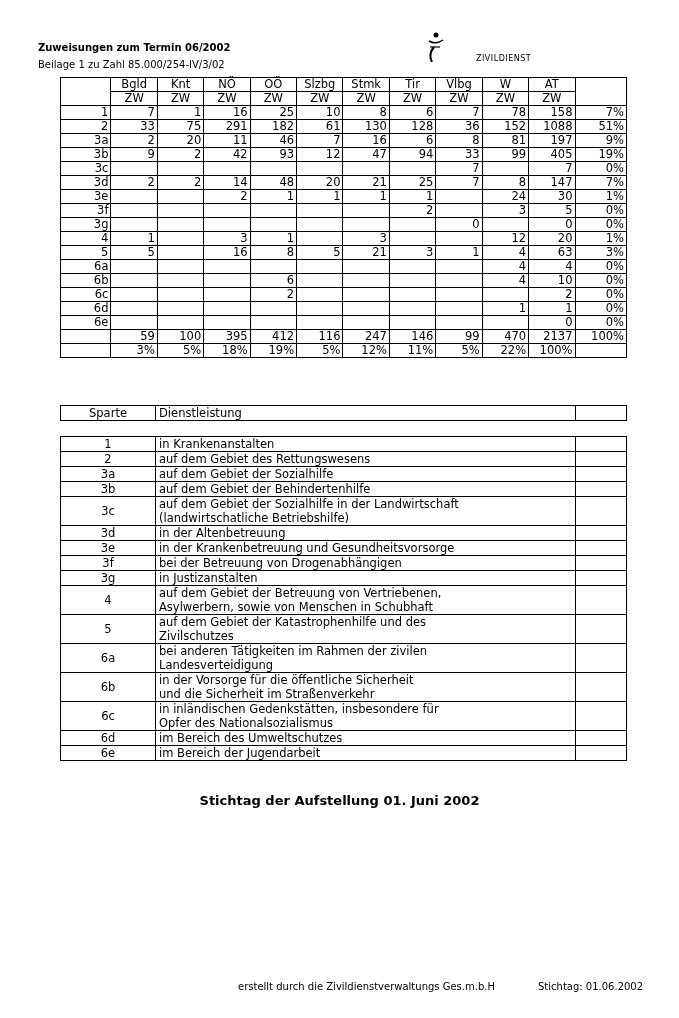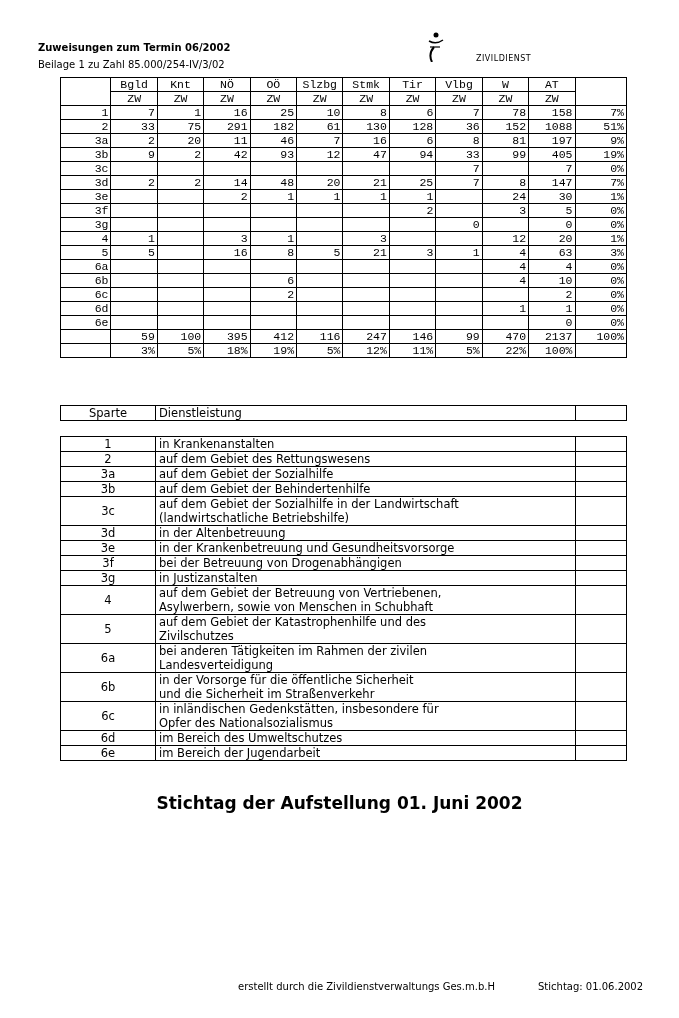--- a/index.html
+++ b/index.html
@@ -5,38 +5,38 @@
   html, body { margin: 0; padding: 0; background: #ffffff; }
   body { width: 679px; height: 1018px; position: relative; overflow: hidden;
          font-family: "DejaVu Sans", sans-serif; color: #000; }
   .ref { position: absolute; left: 38px; top: 37px; font-size: 10px; margin-top: 22px; }
   .title { position: absolute; left: 38px; top: 42px; font-size: 10px; font-weight: bold; }
   .logo { position: absolute; left: 426px; top: 30px; width: 120px; height: 34px; }
   .logo .mark { position: absolute; left: 0; top: 0; width: 20px; height: 32px; }
   .logo .txt { position: absolute; left: 14px; top: 24px; font-size: 8px; letter-spacing: 0.5px; margin-left: 36px; }
 
   table { border-collapse: collapse; position: absolute; }
-  .main { left: 60px; top: 77px; width: 567px; font-size: 11.5px; font-family: Liberation Mono, monospace; }
+  .main { left: 60px; top: 77px; width: 567px; font-size: 11.5px; }
   .main td { border: 1.6px solid #000; height: 13px; padding: 0 2px; line-height: 13px; }
   .main td.num { text-align: right; }
   .main td.hd { text-align: center; }
   .main td.rl { text-align: right; width: 45px; }
   .main td.pc { text-align: right; width: 46px; }
   .main td.cw { width: 41px; }
 
   .sp { left: 60px; top: 405px; width: 567px; font-size: 11.5px; padding-left: 44px; }
   .sp td { border: 1.6px solid #000; height: 14px; padding: 0 3px; line-height: 14px; }
 
   .leg { left: 60px; top: 436px; width: 567px; font-size: 11.5px; }
   .leg td { border: 1.6px solid #000; padding: 0 3px; line-height: 14px; vertical-align: middle; }
   .leg td.code { width: 88px; text-align: center; }
   .leg td.extra { width: 44px; }
 
   .stich { position: absolute; left: 0; width: 679px; text-align: center; top: 793px;
-           font-size: 17px; font-weight: bold; }
+           font-size: 13px; font-weight: bold; }
   .foot1 { position: absolute; left: 238px; top: 981px; font-size: 10px; }
   .foot2 { position: absolute; left: 538px; top: 981px; font-size: 10px; }
 </style>
 </head>
 <body>
 
 <div class="ref">Beilage 1 zu Zahl 85.000/254-IV/3/02</div>
 <div class="title">Zuweisungen zum Termin 06/2002</div>
 
 <div class="logo">

